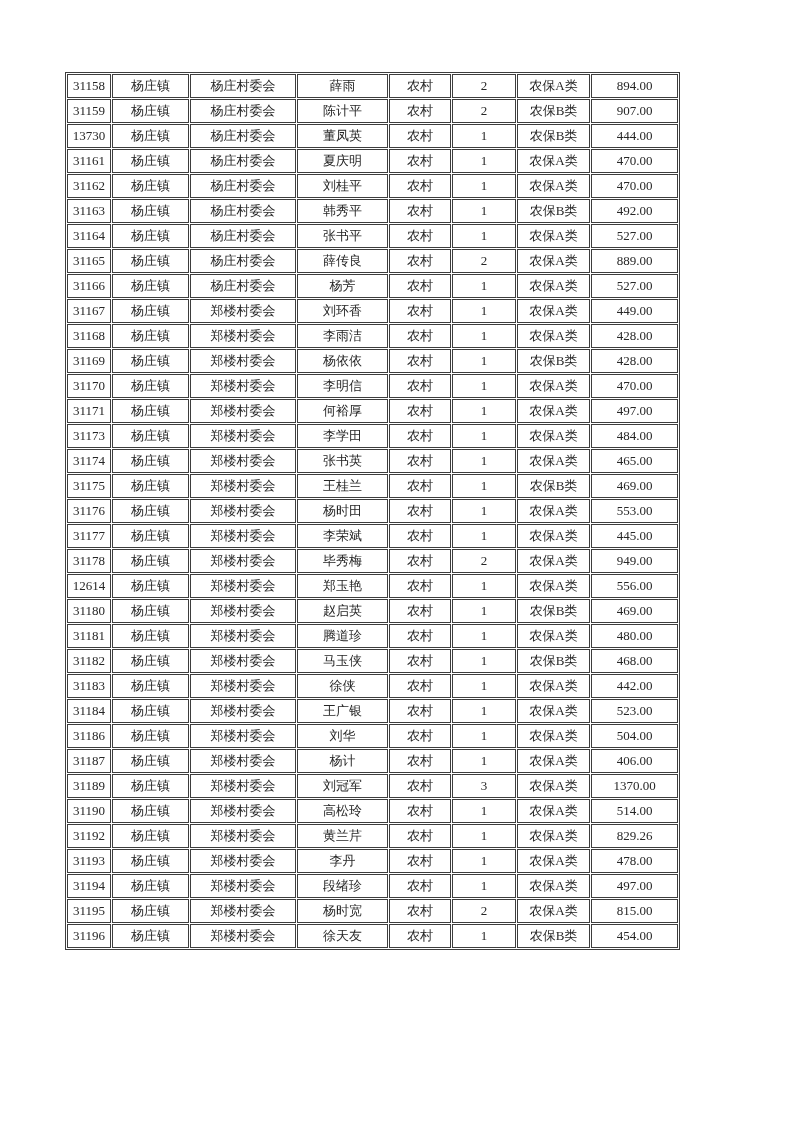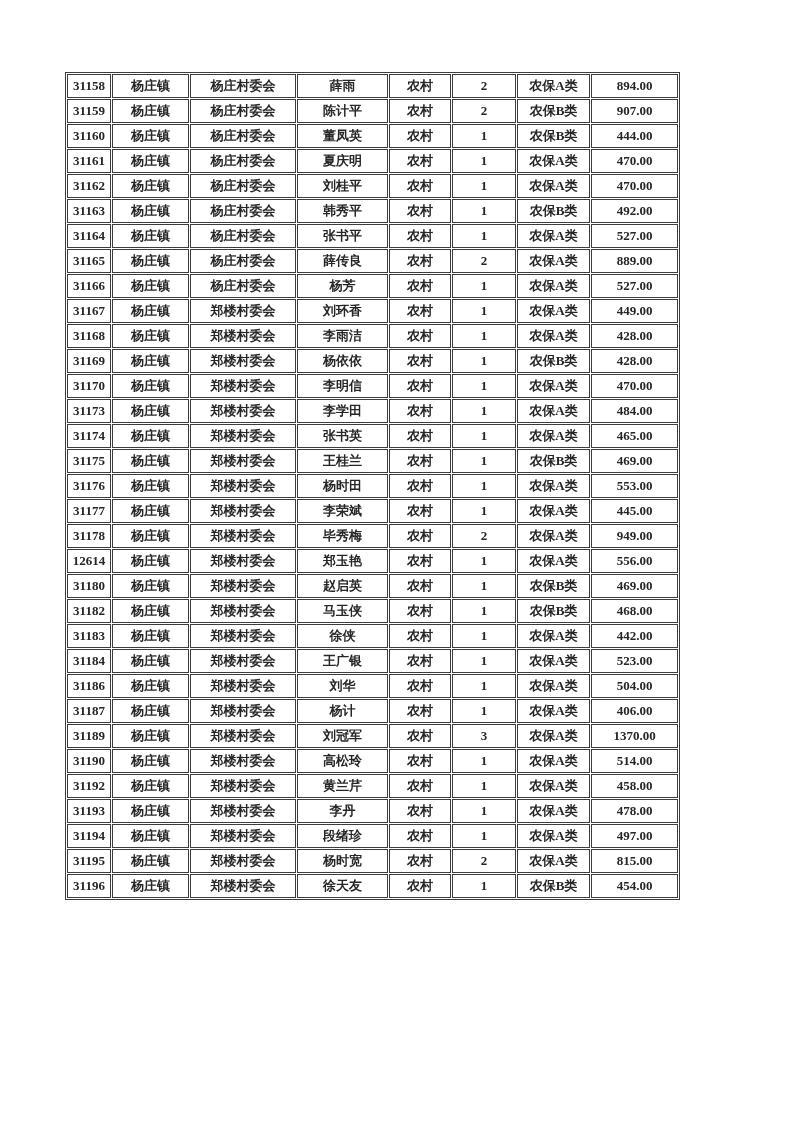--- a/index.html
+++ b/index.html
@@ -12,21 +12,20 @@
     height: 1122px;
     position: relative;
     font-family: "Liberation Serif", "DejaVu Serif", serif;
     overflow: hidden;
   }
   .page {
     position: absolute;
     left: 0; top: 0;
     width: 793px; height: 915px;
     background: #ffffff;
-    font-weight: bold;
   }
   table.roster {
     position: absolute;
     left: 65px;
     top: 72px;
     border-collapse: separate;
     border-spacing: 1px;
     table-layout: fixed;
     background: #ffffff;
     border: 1px solid #3d3d3d;
@@ -83,21 +82,21 @@
           <td>31159</td>
           <td>杨庄镇</td>
           <td>杨庄村委会</td>
           <td>陈计平</td>
           <td>农村</td>
           <td>2</td>
           <td>农保B类</td>
           <td>907.00</td>
         </tr>
         <tr>
-          <td>31160</td>
+          <td>13730</td>
           <td>杨庄镇</td>
           <td>杨庄村委会</td>
           <td>董凤英</td>
           <td>农村</td>
           <td>1</td>
           <td>农保B类</td>
           <td>444.00</td>
         </tr>
         <tr>
           <td>31161</td>
@@ -193,20 +192,30 @@
           <td>31170</td>
           <td>杨庄镇</td>
           <td>郑楼村委会</td>
           <td>李明信</td>
           <td>农村</td>
           <td>1</td>
           <td>农保A类</td>
           <td>470.00</td>
         </tr>
         <tr>
+          <td>31171</td>
+          <td>杨庄镇</td>
+          <td>郑楼村委会</td>
+          <td>何裕厚</td>
+          <td>农村</td>
+          <td>1</td>
+          <td>农保A类</td>
+          <td>497.00</td>
+        </tr>
+        <tr>
           <td>31173</td>
           <td>杨庄镇</td>
           <td>郑楼村委会</td>
           <td>李学田</td>
           <td>农村</td>
           <td>1</td>
           <td>农保A类</td>
           <td>484.00</td>
         </tr>
         <tr>
@@ -273,20 +282,30 @@
           <td>31180</td>
           <td>杨庄镇</td>
           <td>郑楼村委会</td>
           <td>赵启英</td>
           <td>农村</td>
           <td>1</td>
           <td>农保B类</td>
           <td>469.00</td>
         </tr>
         <tr>
+          <td>31181</td>
+          <td>杨庄镇</td>
+          <td>郑楼村委会</td>
+          <td>腾道珍</td>
+          <td>农村</td>
+          <td>1</td>
+          <td>农保A类</td>
+          <td>480.00</td>
+        </tr>
+        <tr>
           <td>31182</td>
           <td>杨庄镇</td>
           <td>郑楼村委会</td>
           <td>马玉侠</td>
           <td>农村</td>
           <td>1</td>
           <td>农保B类</td>
           <td>468.00</td>
         </tr>
         <tr>
@@ -350,21 +369,21 @@
           <td>514.00</td>
         </tr>
         <tr>
           <td>31192</td>
           <td>杨庄镇</td>
           <td>郑楼村委会</td>
           <td>黄兰芹</td>
           <td>农村</td>
           <td>1</td>
           <td>农保A类</td>
-          <td>458.00</td>
+          <td>829.26</td>
         </tr>
         <tr>
           <td>31193</td>
           <td>杨庄镇</td>
           <td>郑楼村委会</td>
           <td>李丹</td>
           <td>农村</td>
           <td>1</td>
           <td>农保A类</td>
           <td>478.00</td>

